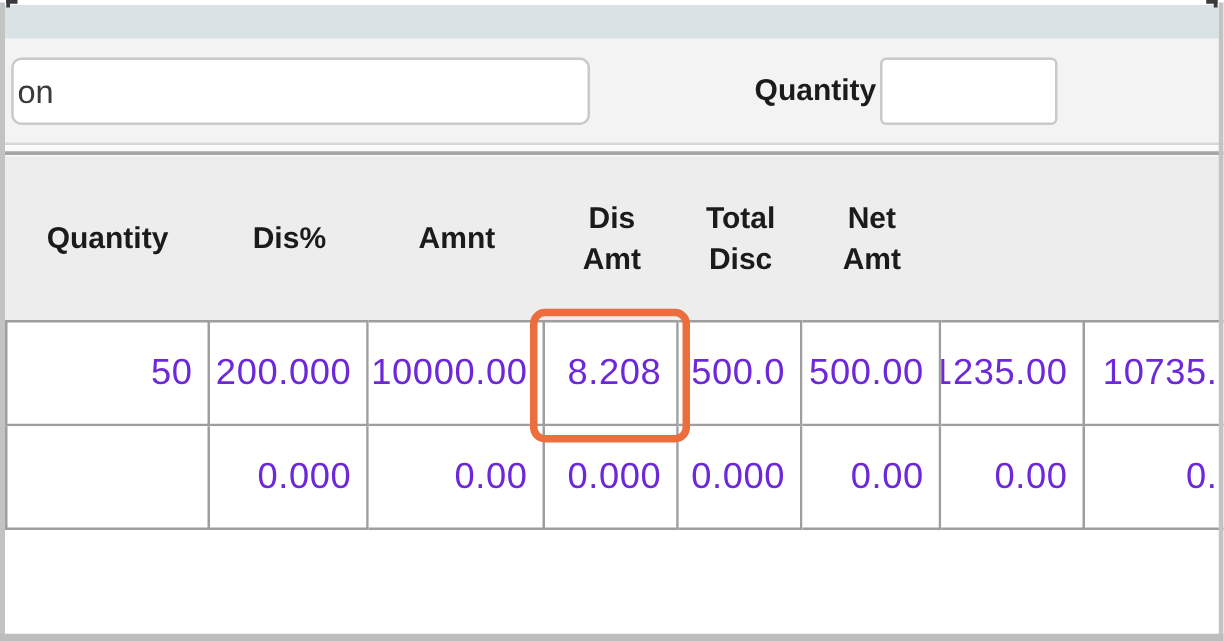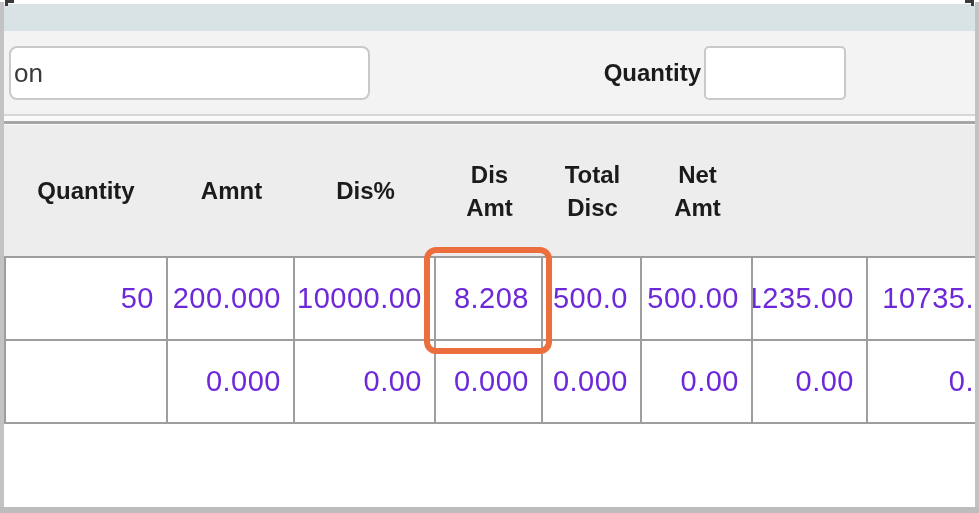--- a/index.html
+++ b/index.html
@@ -32,21 +32,21 @@
   }
 
   
   .filter-panel {
     position:absolute; left:4px; top:31px;
     width:971px; height:83px;
     background:#f3f3f3;
   }
   .desc-input {
     position:absolute; left:5px; top:15px;
-    width:361px; height:54px;
+    width:463px; height:54px;
     background:#ffffff;
     border:2px solid #c9c9c9;
     border-radius:8px;
     font-family:"Liberation Sans", sans-serif;
     font-size:26px; color:#3a3a3a;
     padding:0 8px 0 3px;
     outline:none;
   }
   .qty-label {
     position:absolute; left:555px; top:15px;
@@ -136,22 +136,22 @@
     <input class="qty-input" type="text" value="" style="">
   </div>
 
   <div class="divider">
     <div class="line1"></div>
     <div class="line2"></div>
   </div>
 
   <div class="header-row">
     <div class="hcell">Quantity</div>
+    <div class="hcell">Dis%</div>
     <div class="hcell">Amnt</div>
-    <div class="hcell">Dis%</div>
     <div class="hcell">Dis
 Amt</div>
     <div class="hcell">Total
 Disc</div>
     <div class="hcell">Net
 Amt</div>
   </div>
 
   <div class="data-grid">
     <div class="cell r1 c0">50</div>

